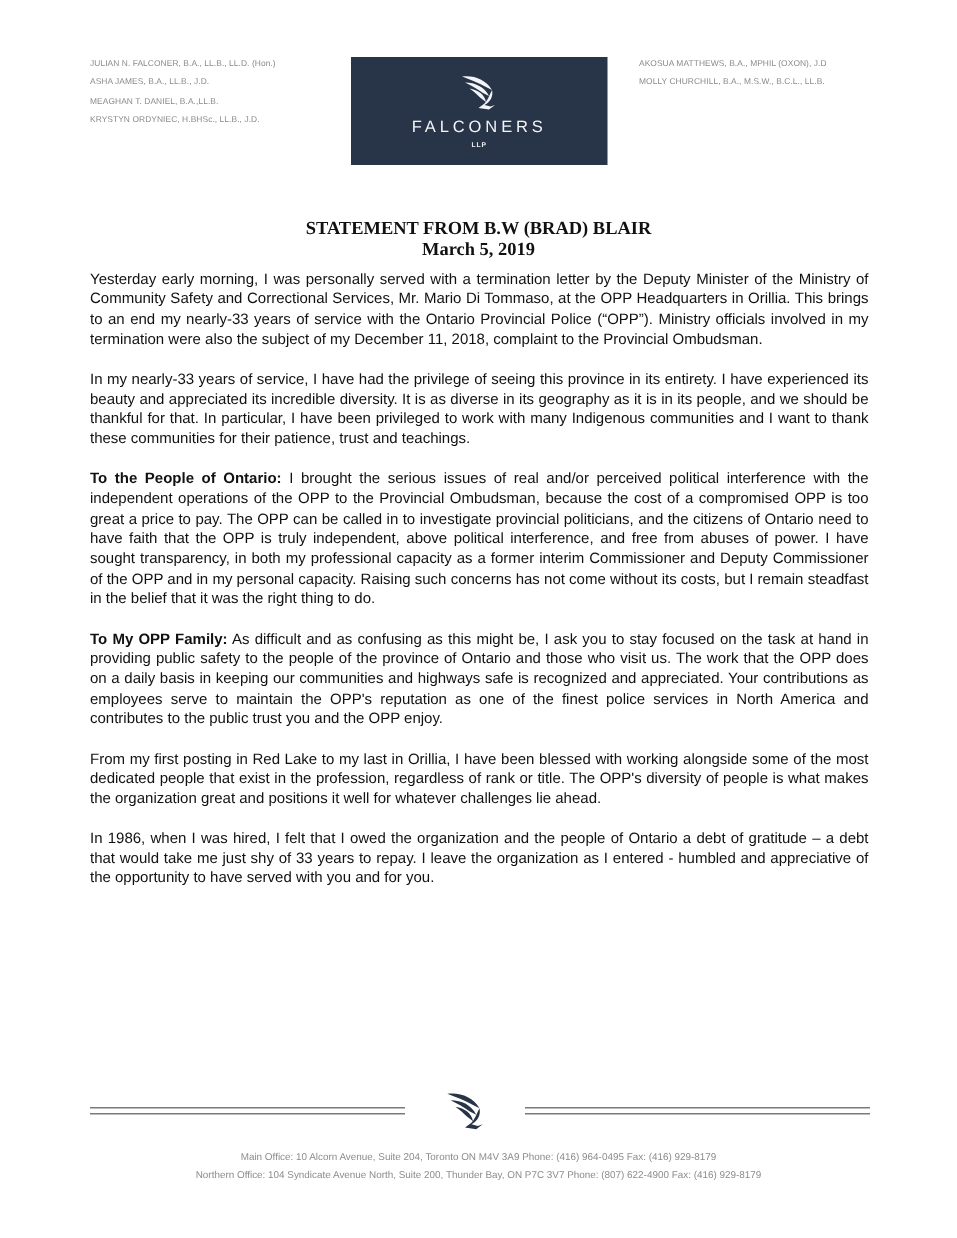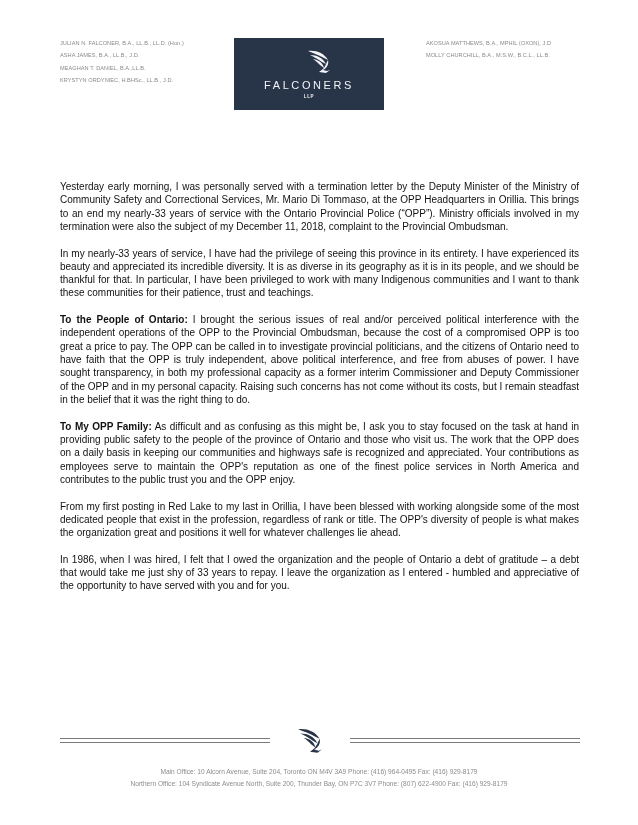--- a/index.html
+++ b/index.html
@@ -1,21 +1,21 @@
 <!DOCTYPE html>
 <html><head>
   <meta charset="utf-8">
   <style>
     html, body { margin: 0; padding: 0; background: #ffffff; }
     body { width: 638px; height: 825px; position: relative; overflow: hidden; font-family: "Liberation Sans", sans-serif; color: #111; }
     .partners { position: absolute; top: 37px; font-family: "Liberation Sans", sans-serif; font-size: 5.6px; color: #8a8a8a; line-height: 12.3px; letter-spacing: 0.05px; }
     .partners.left { left: 60px; }
     .partners.right { left: 426px; }
     .partners div { white-space: nowrap; }
-    .logo-box { position: absolute; left: 234px; top: 38px; width: 150px; height: 72px; background: #283447; }
+    .logo-box { position: absolute; left: 234px; top: 38px; width: 171px; height: 72px; background: #283447; }
     .logo-box svg { position: absolute; left: 72px; top: 10px; }
     .logo-name { position: absolute; left: 0; right: 0; top: 41px; text-align: center; color: #f2f4f7; font-size: 11px; letter-spacing: 2.6px; font-family: "Liberation Sans", sans-serif; }
     .logo-sub { position: absolute; left: 0; right: 0; top: 56px; text-align: center; color: #f2f4f7; font-size: 4.5px; letter-spacing: 0.6px; font-weight: bold; }
     .title { position: absolute; left: 0; width: 638px; top: 146px; text-align: center; font-family: "Liberation Serif", serif; font-weight: bold; font-size: 12.3px; line-height: 13.5px; }
     .body { position: absolute; left: 60px; width: 519px; top: 180px; font-family: "Liberation Sans", sans-serif; font-size: 10px; line-height: 13.3px; text-align: justify; }
     .body p { margin: 0 0 13.4px 0; }
     .body b { font-weight: bold; }
     .footer-line { position: absolute; top: 738px; height: 3px; border-top: 1px solid #7a7a7a; border-bottom: 1px solid #7a7a7a; }
     .footer-line.left { left: 60px; width: 210px; }
     .footer-line.right { left: 350px; width: 230px; }
@@ -41,20 +41,22 @@
     <path d="M2 3 C10 2 18 5 22 12 L18 10 C13 7 7 5 2 3 Z" fill="#f2f4f7"></path>
     <path d="M4 7 C11 7 17 10 20 16 L16 14 C12 11 8 9 4 7 Z" fill="#f2f4f7"></path>
     <path d="M7 11 C13 12 17 15 18 20 L14 17 C12 15 10 13 7 11 Z" fill="#f2f4f7"></path>
     <path d="M22 12 C23 16 21 20 17 22 L21 23 L24 22 L20 25 L13 24 L17 21 C19 19 20 16 22 12 Z" fill="#f2f4f7"></path>
   </svg>
   <div class="logo-name">FALCONERS</div>
   <div class="logo-sub">LLP</div>
 </div>
 
 <div class="title">
+  <div>STATEMENT FROM B.W (BRAD) BLAIR</div>
+  <div>March 5, 2019</div>
 </div>
 
 <div class="body">
   <p><span>Yesterday early morning, I was personally served with a termination letter by the Deputy Minister of the Ministry of Community Safety and Correctional Services, Mr. Mario Di Tommaso, at the OPP Headquarters in Orillia. This brings to an end my nearly-33 years of service with the Ontario Provincial Police (“OPP”). Ministry officials involved in my termination were also the subject of my December 11, 2018, complaint to the Provincial Ombudsman.</span></p>
   <p><span>In my nearly-33 years of service, I have had the privilege of seeing this province in its entirety.  I have experienced its beauty and appreciated its incredible diversity.  It is as diverse in its geography as it is in its people, and we should be thankful for that. In particular, I have been privileged to work with many Indigenous communities and I want to thank these communities for their patience, trust and teachings.</span></p>
   <p><b>To the People of Ontario:</b><span> I brought the serious issues of real and/or perceived political interference with the independent operations of the OPP to the Provincial Ombudsman, because the cost of a compromised OPP is too great a price to pay. The OPP can be called in to investigate provincial politicians, and the citizens of Ontario need to have faith that the OPP is truly independent, above political interference, and free from abuses of power. I have sought transparency, in both my professional capacity as a former interim Commissioner and Deputy Commissioner of the OPP and in my personal capacity. Raising such concerns has not come without its costs, but I remain steadfast in the belief that it was the right thing to do.</span></p>
   <p><b>To My OPP Family:</b><span> As difficult and as confusing as this might be, I ask you to stay focused on the task at hand in providing public safety to the people of the province of Ontario and those who visit us. The work that the OPP does on a daily basis in keeping our communities and highways safe is recognized and appreciated. Your contributions as employees serve to maintain the OPP's reputation as one of the finest police services in North America and contributes to the public trust you and the OPP enjoy.</span></p>
   <p><span>From my first posting in Red Lake to my last in Orillia, I have been blessed with working alongside some of the most dedicated people that exist in the profession, regardless of rank or title. The OPP's diversity of people is what makes the organization great and positions it well for whatever challenges lie ahead.</span></p>
   <p><span>In 1986, when I was hired, I felt that I owed the organization and the people of Ontario a debt of gratitude – a debt that would take me just shy of 33 years to repay. I leave the organization as I entered - humbled and appreciative of the opportunity to have served with you and for you.</span></p>
 </div>

